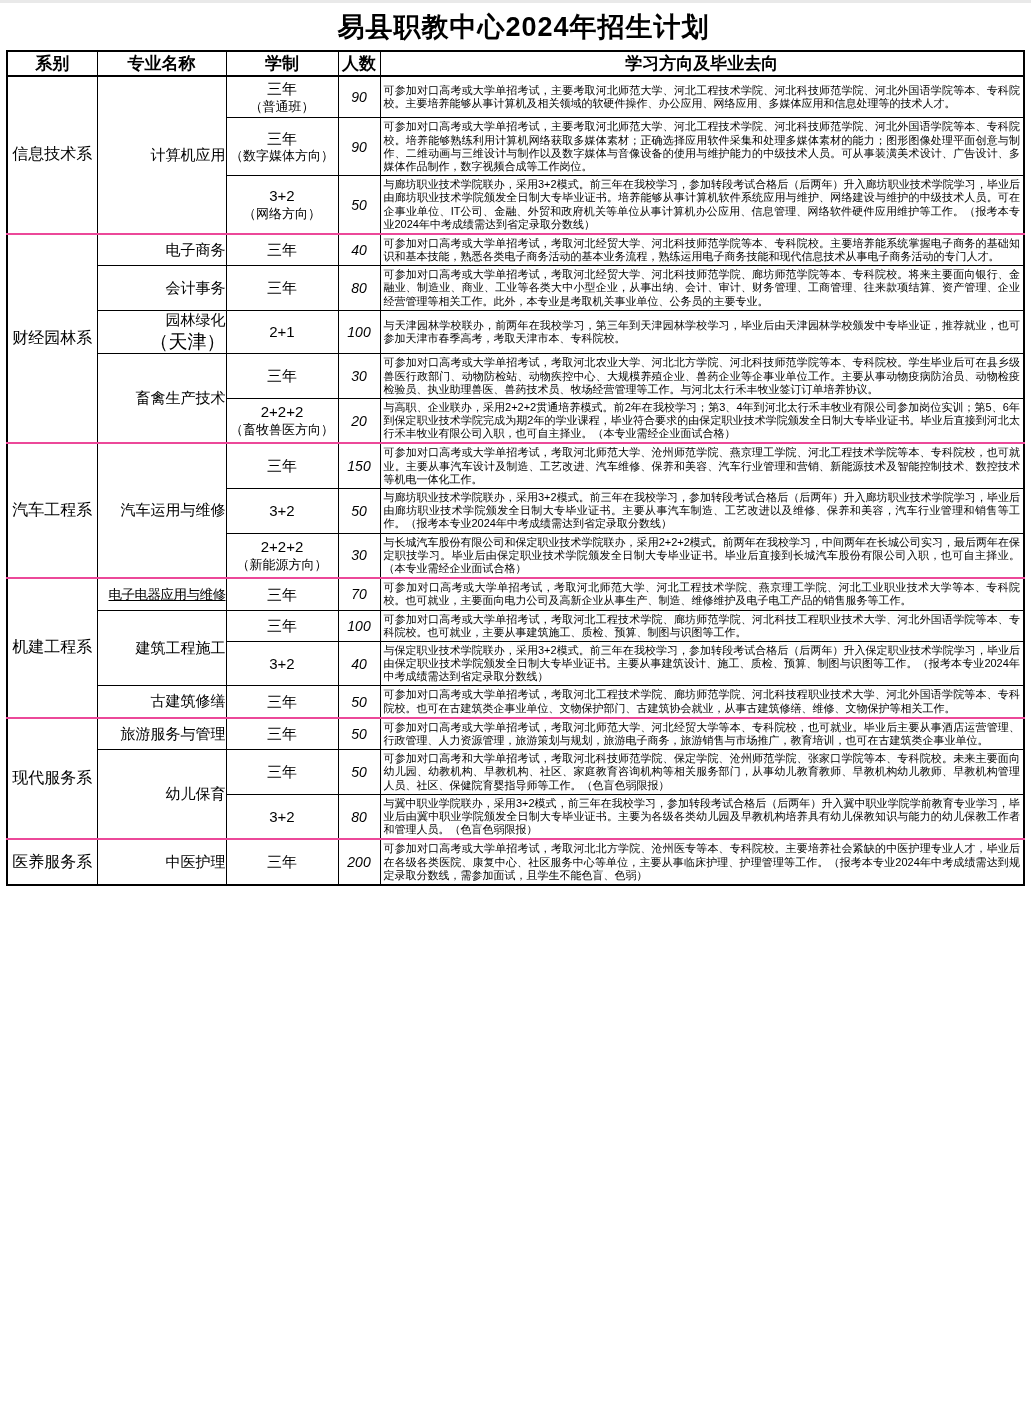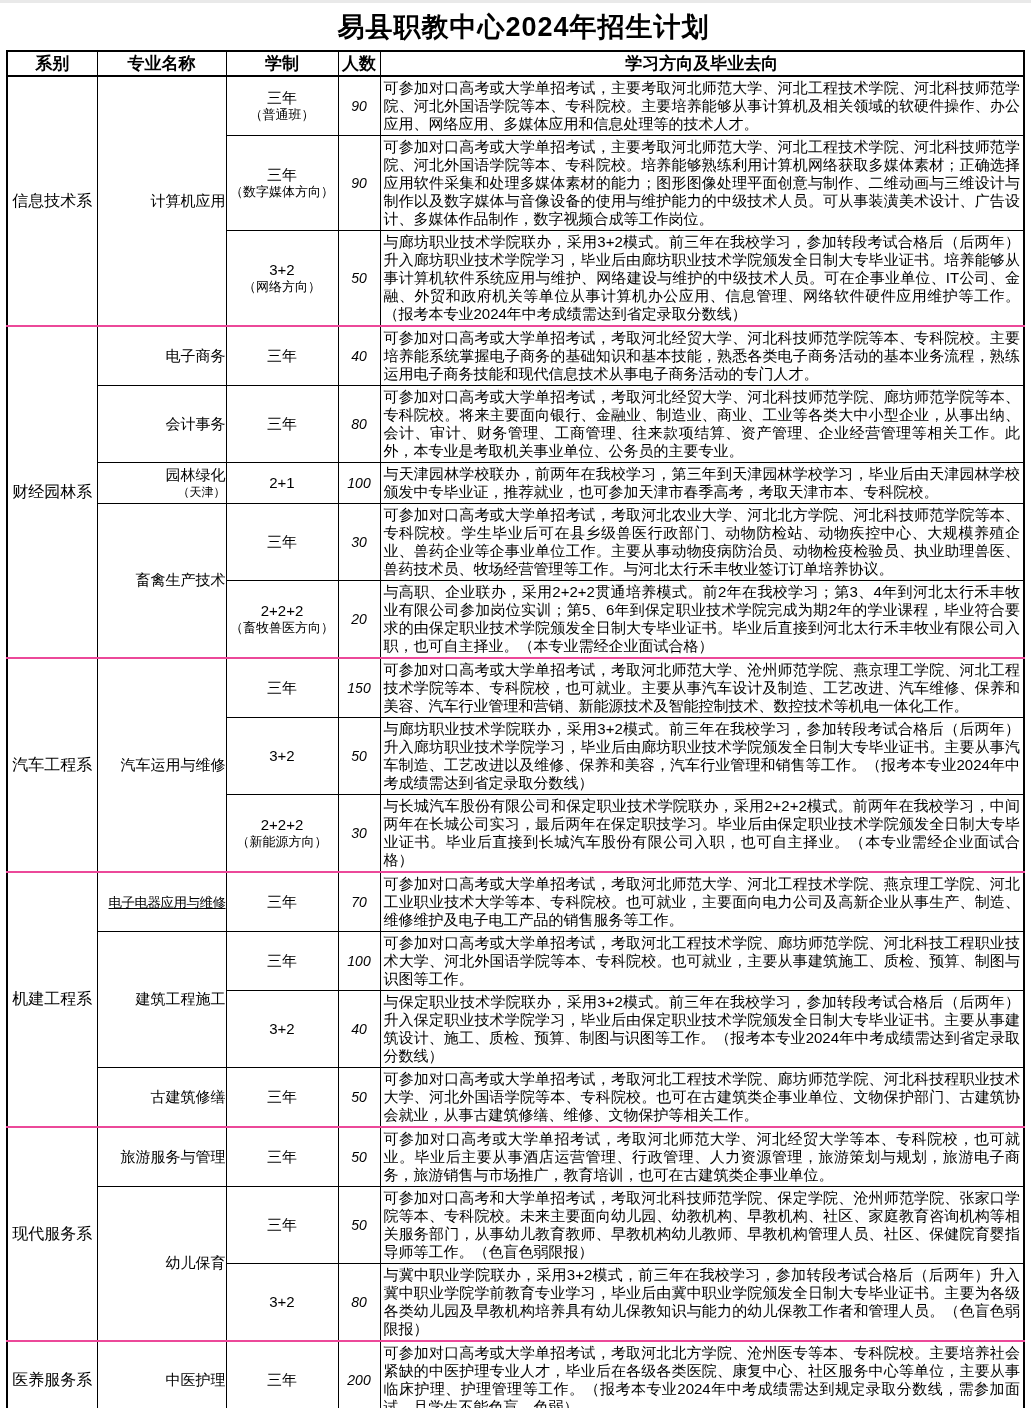--- a/index.html
+++ b/index.html
@@ -43,26 +43,26 @@
     font-weight: bold;
     height: 24px;
     text-align: center;
     border-bottom: 2px solid #000;
   }
   tr.sec > td { border-top: 2px solid #ec4899; }
 
   td.dept  { text-align:center; font-size:16px; }
   td.major { text-align:right; font-size:15px; line-height:1.25; }
   td.major .shrink { font-size:13.5px; letter-spacing:-0.5px;text-decoration:underline; }
-  td.major .sub { display:block; font-size:12px; }
+  td.major .sub { display:block; font-size:19px; }
   td.dur   { text-align:center; font-size:15px; line-height:1.3; padding:2px 0; }
   td.dur .sub { display:block; font-size:13px; }
   td.cnt   { text-align:center; font-size:14px;font-style:italic; }
   td.dir   {
-    font-size: 15px;
+    font-size: 11px;
     line-height: 1.2;
     text-align: justify;
     padding: 2px 3px;
   }
 </style>
 </head>
 <body>
 
 <div class="edge-top"></div>
 

